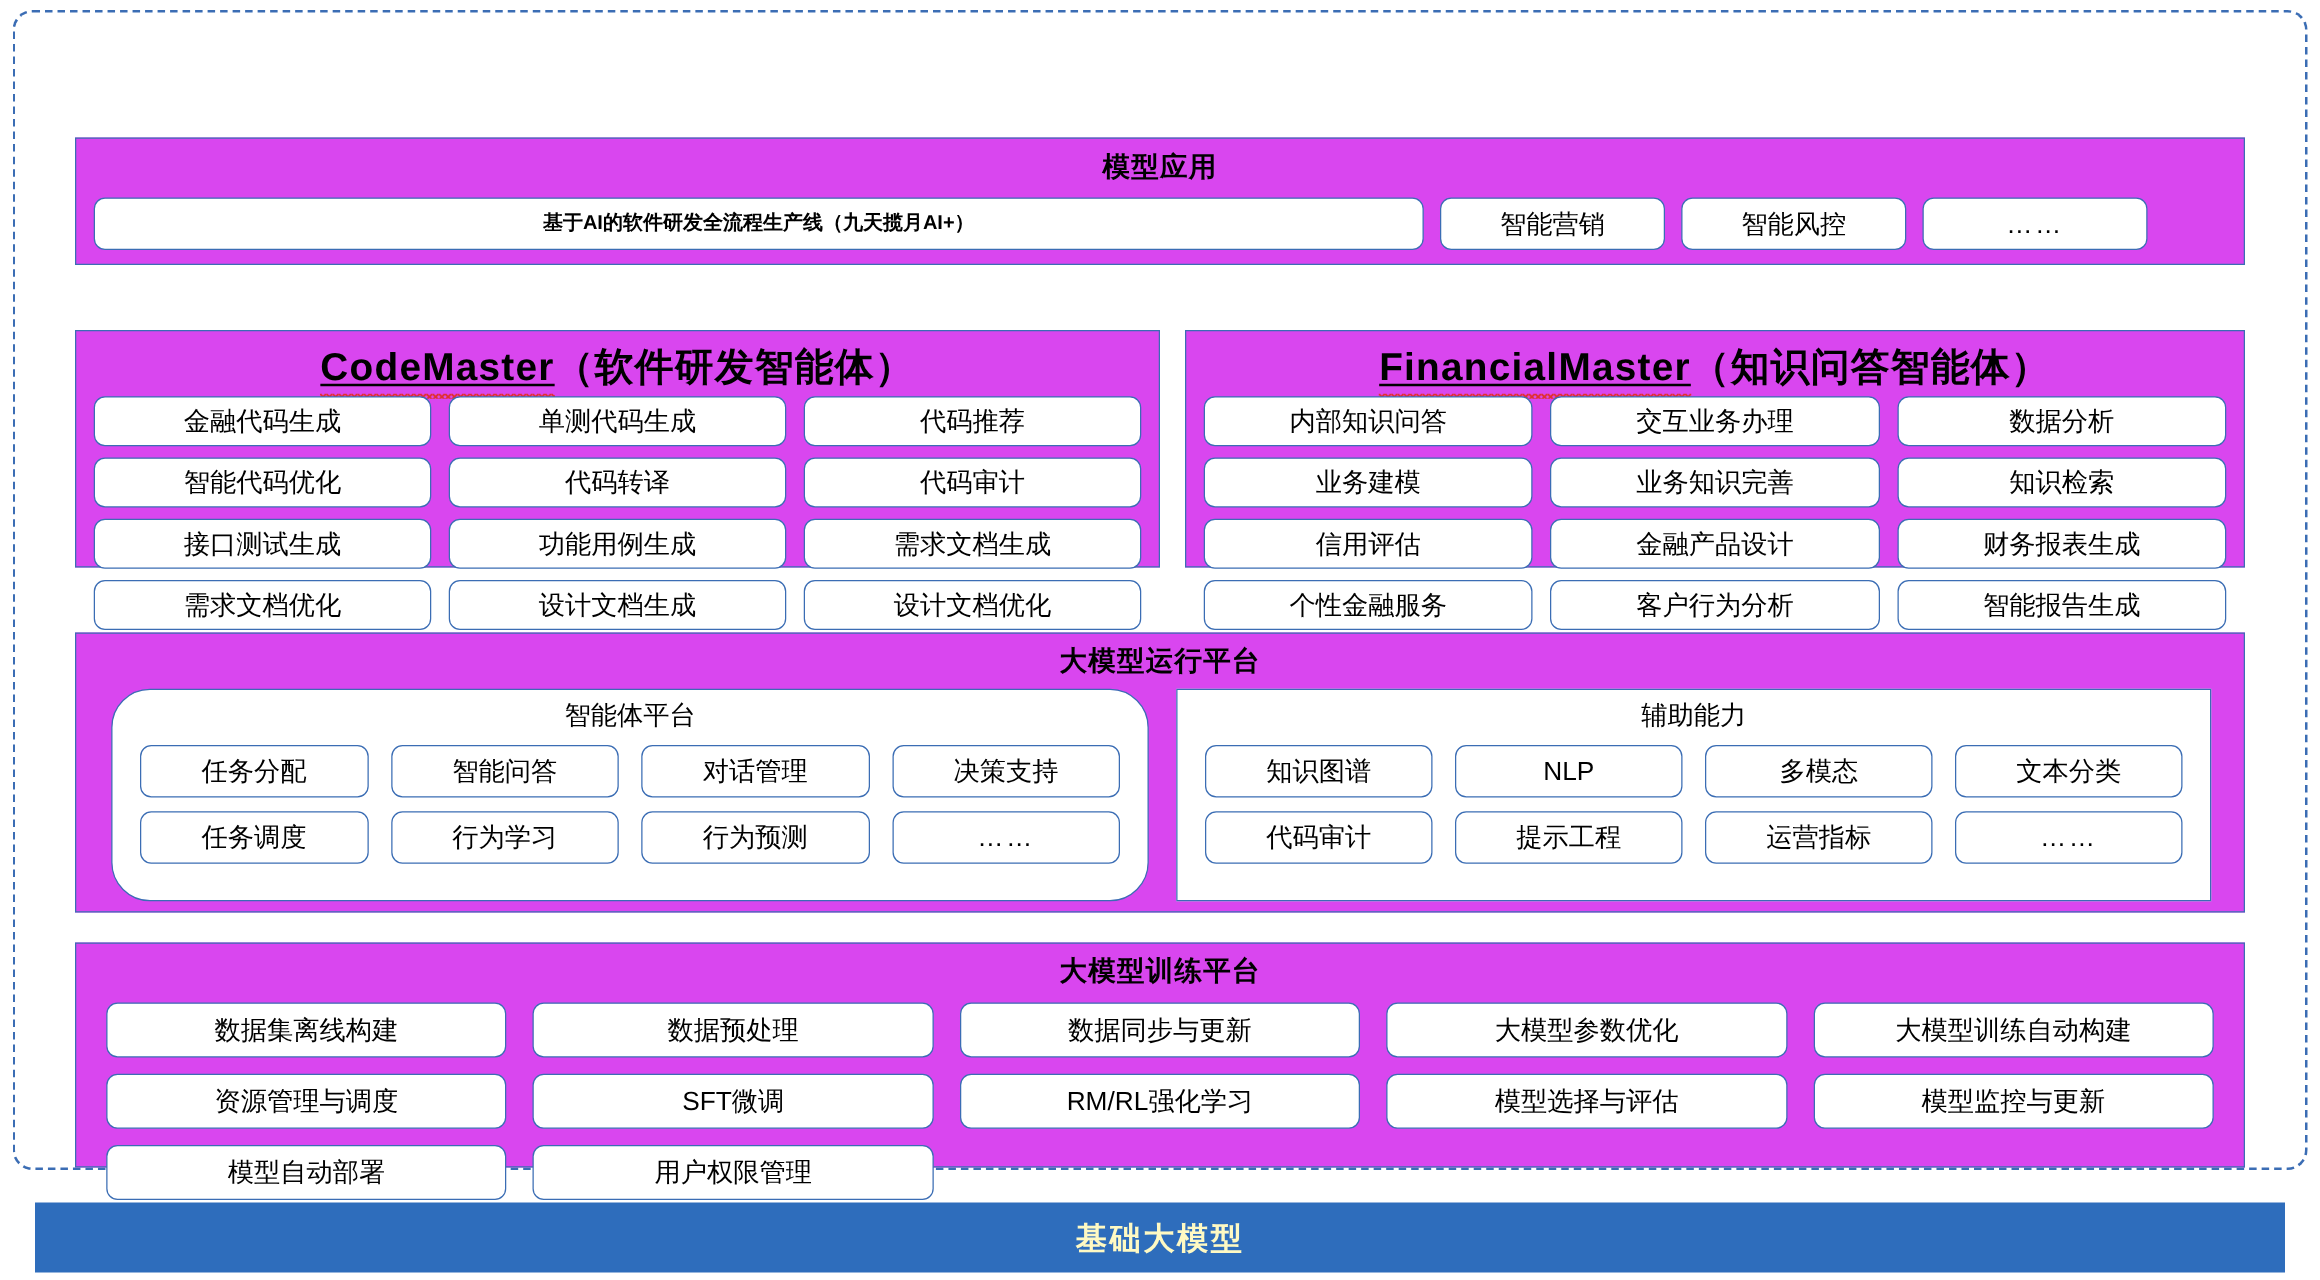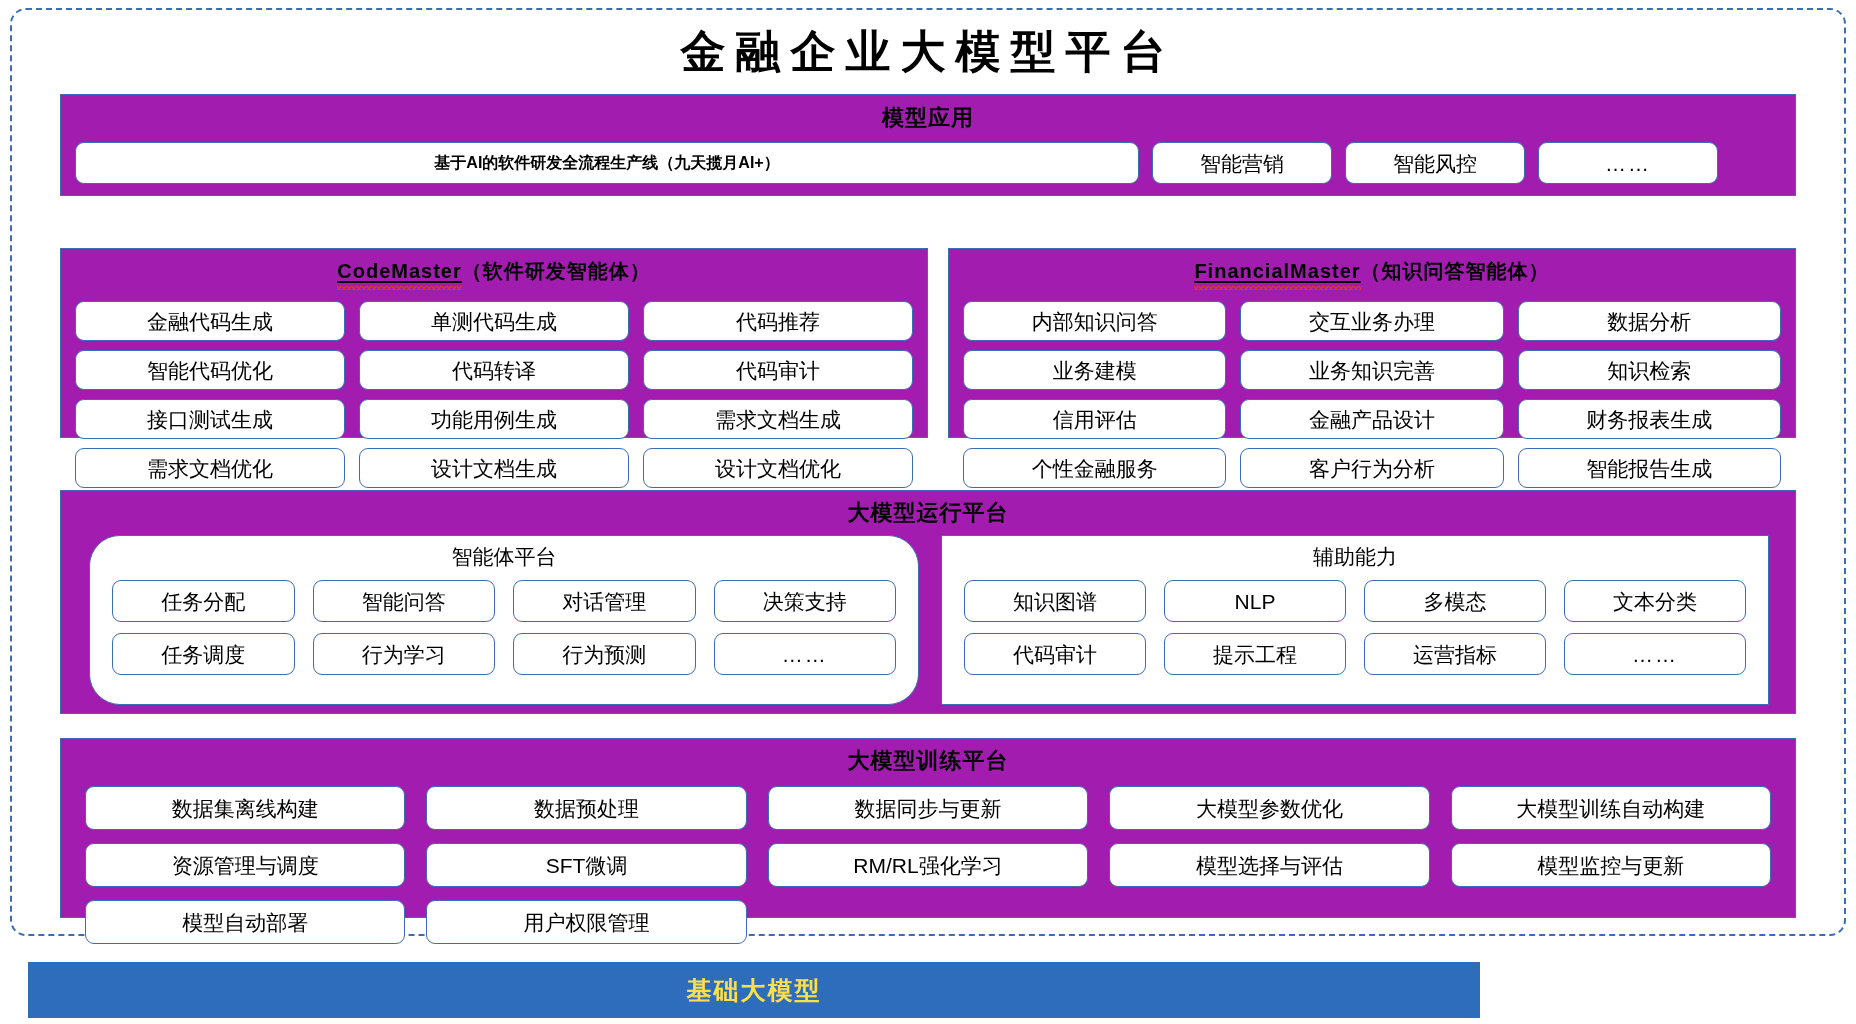--- a/index.html
+++ b/index.html
@@ -43,21 +43,22 @@
     font-weight: 700;
     letter-spacing: 10px;
     color: #000000;
     line-height: 1.25;
   }
 
   
   .sec {
     position: absolute;
     border: 1.6px solid #3B6DB4;
-    background: #a21caf;
+    background: #d946ef;
+    margin-top: 16px;
   }
 
   .sec-title {
     text-align: center;
     font-size: 22px;
     font-weight: 700;
     color: #000000;
     letter-spacing: 1px;
     line-height: 1.2;
   }
@@ -120,21 +121,21 @@
 
   .agent-grid {
     position: absolute;
     left: 14px; top: 52px; right: 14px;
     display: grid;
     grid-template-columns: repeat(3, 1fr);
     grid-auto-rows: 40px;
     column-gap: 14px;
     row-gap: 9px;
   }
-  #sec-code .sec-title, #sec-fin .sec-title { margin-top: 10px; font-size: 20px; }
+  #sec-code .sec-title, #sec-fin .sec-title { margin-top: 10px; font-size: 31px; }
 
   
   #sec-run { left: 60px; top: 490px; width: 1736px; height: 224px; }
   #sec-run > .sec-title { margin-top: 9px; }
 
   .sub {
     position: absolute;
     border: 1.4px solid #3B6DB4;
     background: #ffffff;
   }
@@ -171,40 +172,39 @@
     column-gap: 21px;
     row-gap: 13px;
   }
   .train-grid .pill { font-size: 21px; }
 
   
   #base-bar {
     position: absolute;
     left: 28px;
     top: 962px;
-    width: 1452px;
+    width: 1800px;
     height: 56px;
     background: #2E6DBC;
     display: flex;
     align-items: center;
     justify-content: center;
-    color: #fde047;
+    color: #fef9c3;
     font-size: 25px;
     font-weight: 700;
     letter-spacing: 2px;
   }
 </style>
 </head>
 <body>
 
 <div id="root">
 
   <div class="outer-frame"></div>
 
-  <div class="page-title">金融企业大模型平台</div>
 
   <div class="sec" id="sec-app">
     <div class="sec-title">模型应用</div>
     <div class="row">
       <div class="pill bold" id="app-pipeline">基于AI的软件研发全流程生产线（九天揽月AI+）</div>
       <div class="pill small">智能营销</div>
       <div class="pill small">智能风控</div>
       <div class="pill small dots">……</div>
     </div>
   </div>

